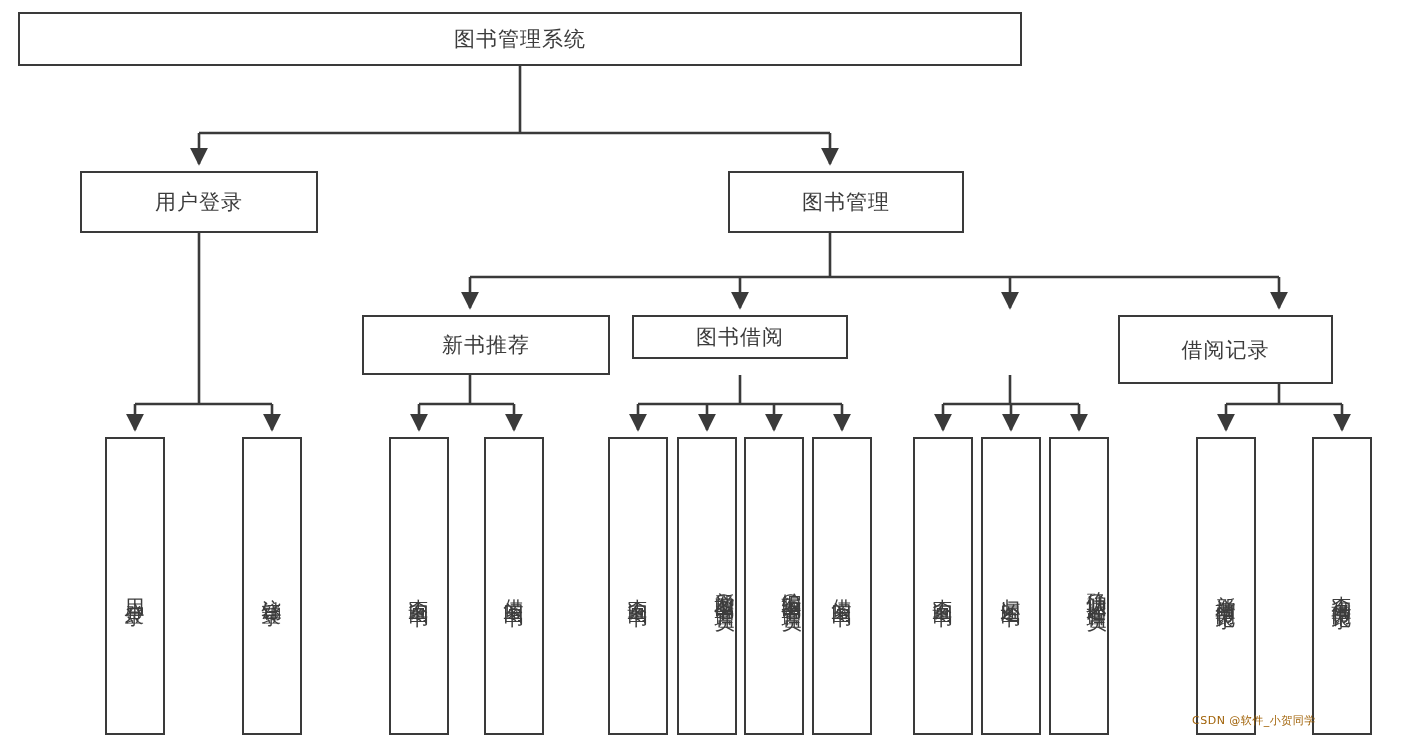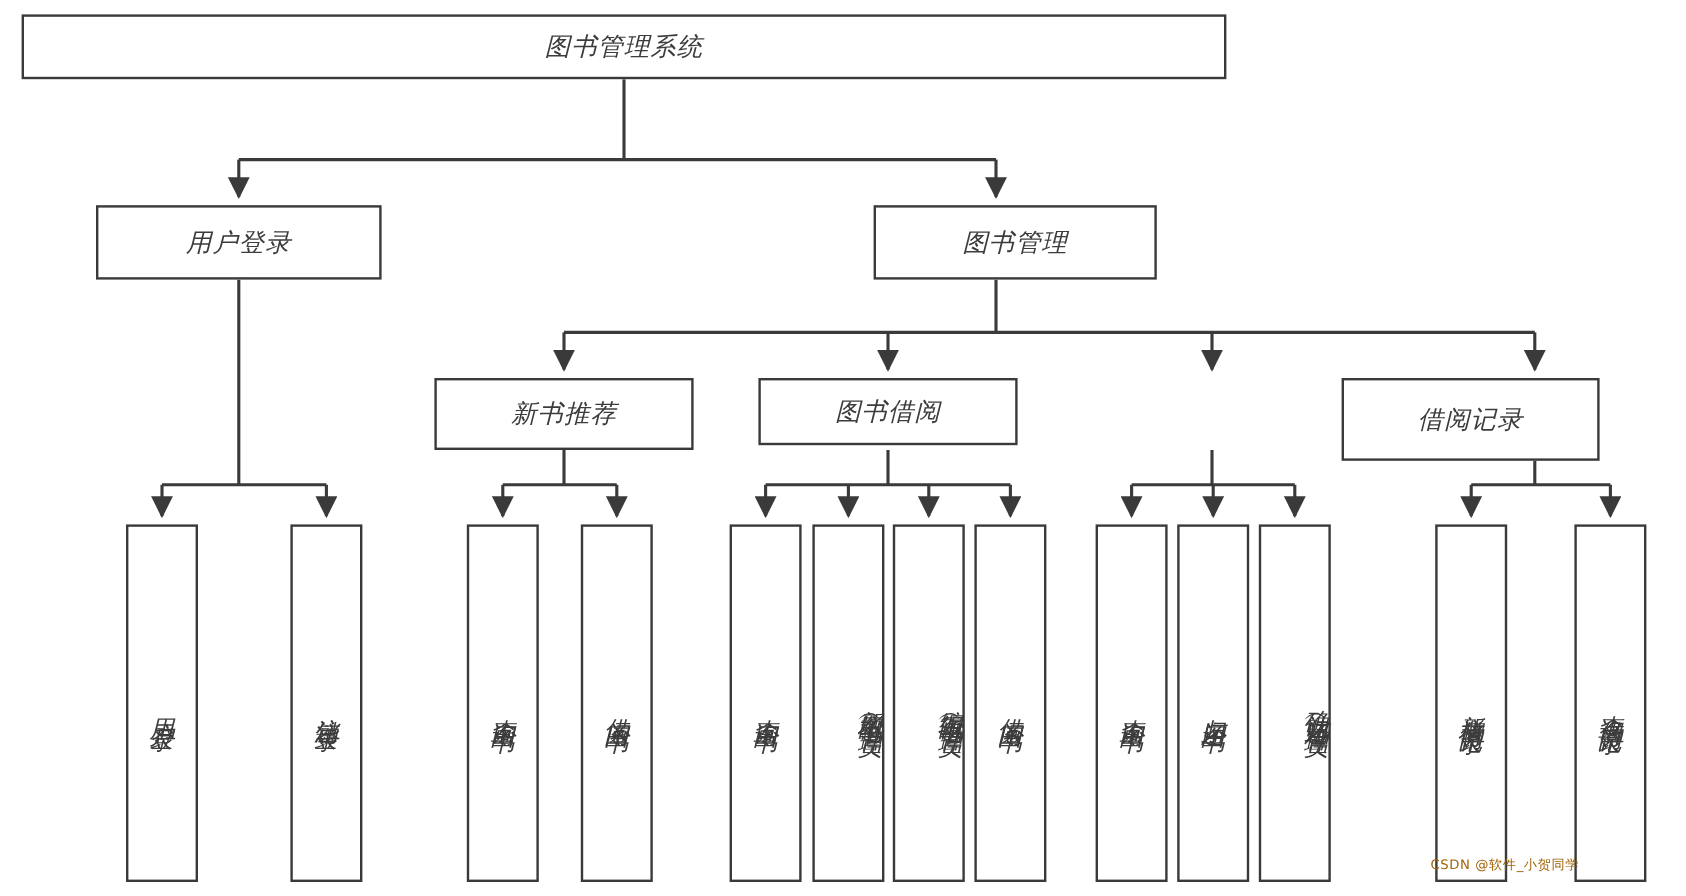--- a/index.html
+++ b/index.html
@@ -15,21 +15,20 @@
   .node{
     position:absolute;
     box-sizing:border-box;
     border:2px solid #3a3a3a;
     background:#ffffff;
     color:#3c3c3c;
     display:flex;
     align-items:center;
     justify-content:center;
     text-align:center;
-    font-style:italic;
   }
   .node.h{ font-size:21px; letter-spacing:1px; }
   .node.v{
     writing-mode:vertical-rl;
     text-orientation:upright;
     font-size:20px;
     letter-spacing:3px;
     padding-top:6px;
     line-height:1;
   }
@@ -96,22 +95,22 @@
       <path d="M 1226 404 L 1226 430" marker-end="url(#arrow)"></path>
       <path d="M 1342 404 L 1342 430" marker-end="url(#arrow)"></path>
     </g>
   </svg>
 
   <div class="node h" style="left:18px;top:12px;width:1004px;height:54px;">图书管理系统</div>
 
   <div class="node h" style="left:80px;top:171px;width:238px;height:62px;">用户登录</div>
   <div class="node h" style="left:728px;top:171px;width:236px;height:62px;">图书管理</div>
 
-  <div class="node h" style="left:362px;top:315px;width:216px;height:60px;">新书推荐</div>
-  <div class="node h" style="left:632px;top:315px;width:216px;height:56px;">图书借阅</div>
+  <div class="node h" style="left:362px;top:315px;width:248px;height:60px;">新书推荐</div>
+  <div class="node h" style="left:632px;top:315px;width:216px;height:44px;">图书借阅</div>
   <div class="node h" style="left:1118px;top:315px;width:215px;height:69px;">借阅记录</div>
 
   <div class="node v" style="left:105px;top:437px;width:60px;height:298px;">用户登录</div>
   <div class="node v" style="left:242px;top:437px;width:60px;height:298px;">注销登录</div>
 
   <div class="node v" style="left:389px;top:437px;width:60px;height:298px;">查询图书</div>
   <div class="node v" style="left:484px;top:437px;width:60px;height:298px;">借阅图书</div>
 
   <div class="node v" style="left:608px;top:437px;width:60px;height:298px;">查询图书</div>
   <div class="node v topalign" style="left:677px;top:437px;width:60px;height:298px;">新增图书（管理员）</div>

